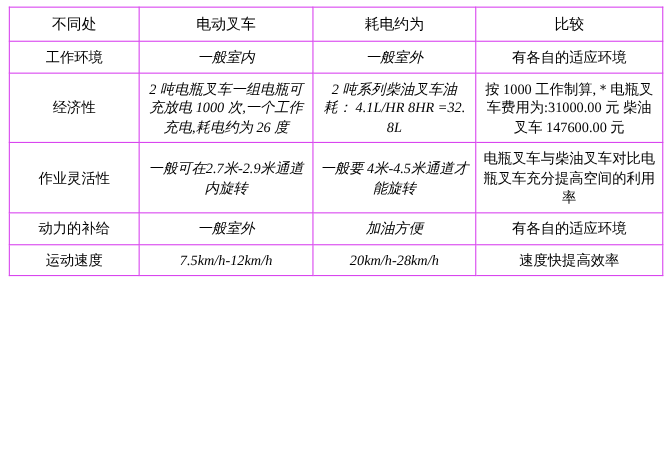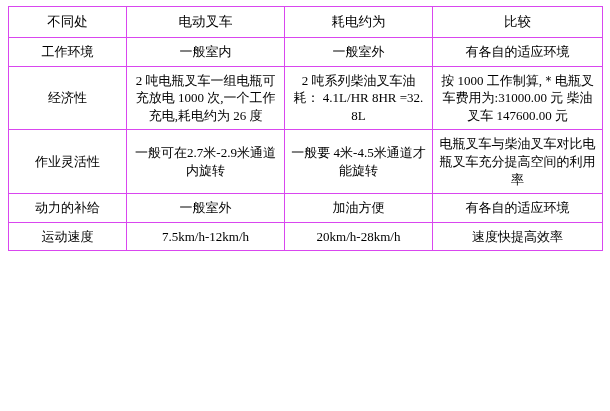--- a/index.html
+++ b/index.html
@@ -44,20 +44,21 @@
   }
   table.compare thead th {
     font-size: 13.5px;
     padding: 6px 6px;
   }
   td.left-label {
     text-align: center;
   }
   td.body-cell {
     text-align: center;
+    font-style: italic;
   }
   td.just {
     text-align: center;
     margin-top: 28px;
   }
 </style>
 </head>
 <body>
 
 <div class="sheet">

